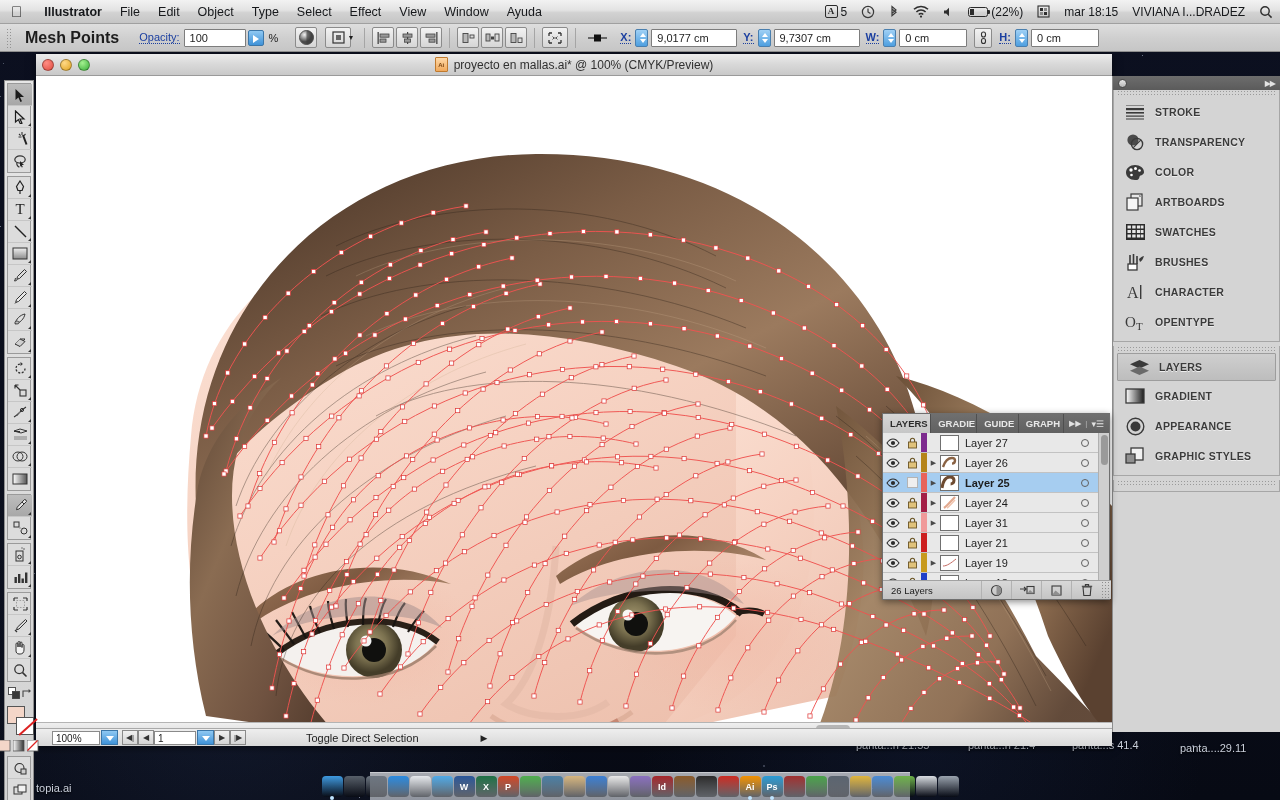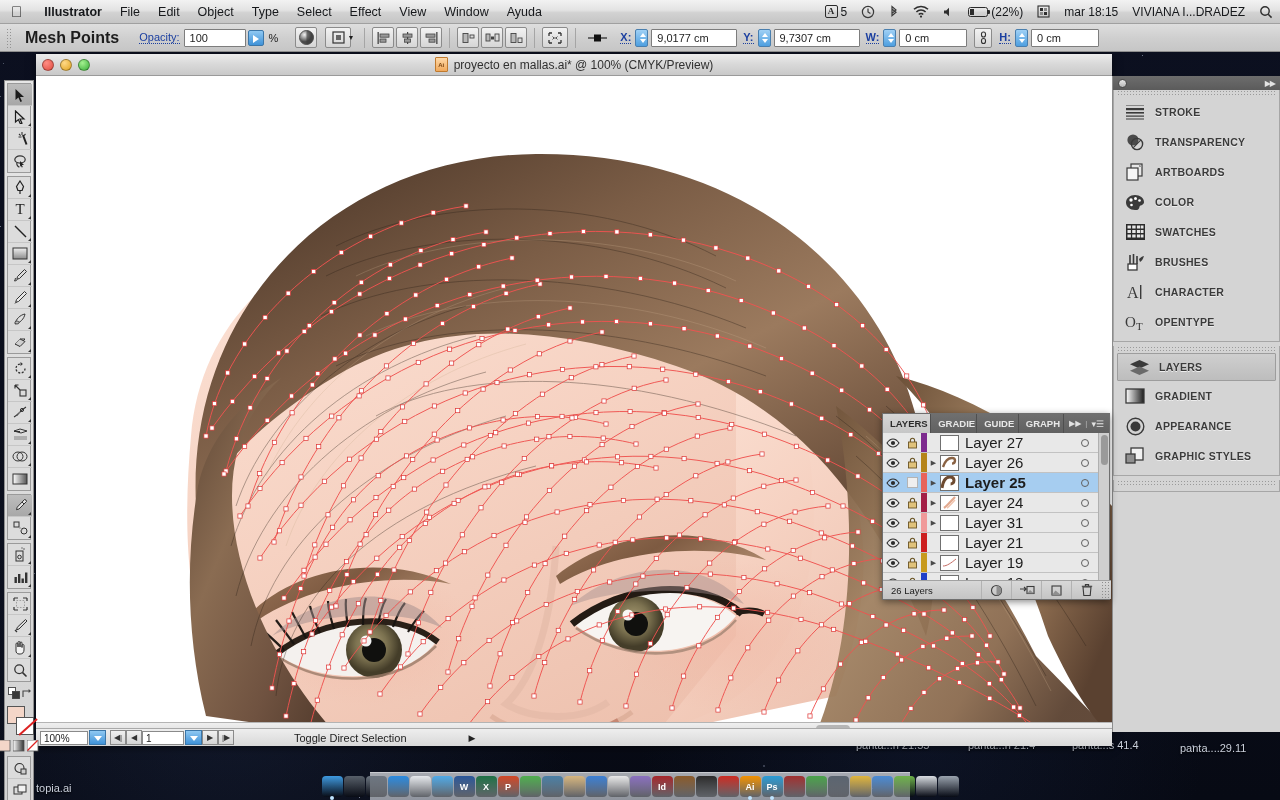--- a/index.html
+++ b/index.html
@@ -117,21 +117,21 @@
   #hscroll{
     position:absolute;left:0;bottom:0;width:1076px;height:12px;
     background:linear-gradient(180deg,#efefef,#dcdcdc);border-top:1px solid #b4b4b4;
   }
   #hscroll .thumb{position:absolute;left:780px;top:2px;width:34px;height:8px;background:#b5b5b5;border-radius:4px;}
   #statusbar{
     position:absolute;left:0;bottom:0;width:1076px;height:18px;
     background:linear-gradient(180deg,#eeeeee,#d8d8d8);border-top:1px solid #a9a9a9;
     display:flex;align-items:center;font-size:11px;color:#222;
   }
-  .zoombox{width:48px;height:14px;background:#fff;border:1px solid #8a8a8a;line-height:13px;padding-left:3px;font-size:10px;margin-left:4px;}
+  .zoombox{width:48px;height:14px;background:#fff;border:1px solid #8a8a8a;line-height:13px;padding-left:3px;font-size:10px;margin-left:16px;}
   .bluebtn{width:17px;height:15px;background:linear-gradient(180deg,#8fc8f2,#3f92d8);border:1px solid #3b76a8;position:relative;margin-left:1px;flex:none;}
   .bluebtn:after{content:"";position:absolute;left:4px;top:5px;border-left:4px solid transparent;border-right:4px solid transparent;border-top:5px solid #fff;}
   .navbtn{width:16px;height:15px;background:linear-gradient(180deg,#f0f0f0,#d4d4d4);border:1px solid #8a8a8a;display:flex;align-items:center;justify-content:center;font-size:8px;color:#333;flex:none;}
   .pagebox{width:42px;height:14px;background:#fff;border:1px solid #8a8a8a;line-height:13px;padding-left:3px;font-size:10px;}
   .statustext{margin-left:60px;font-size:11px;}
   .statusarrow{margin-left:62px;font-size:9px;}
 
   
   #toolbox{
     position:absolute;left:4px;top:80px;width:30px;
@@ -188,21 +188,21 @@
   .lptab-sp{flex:1 1 auto;}
   .lpmenu{display:flex;align-items:center;gap:4px;padding:0 5px;color:#e2e2e2;font-size:8px;}
   #lprows{position:absolute;left:0;top:19px;right:0;height:149px;overflow:hidden;background:#e8e8e8;}
   .lrow{height:20px;display:flex;align-items:center;border-bottom:1px solid #c2c2c2;background:#e8e8e8;font-size:10px;color:#1d1d1d;}
   .lrow.sel{background:#a6cdf0;}
   .cell-eye{width:20px;display:flex;align-items:center;justify-content:center;}
   .cell-lock{width:18px;display:flex;align-items:center;justify-content:center;}
   .cell-color{width:6px;height:19px;flex:none;}
   .cell-tri{width:13px;display:flex;align-items:center;justify-content:center;color:#4a4a4a;font-size:7px;}
   .cell-thumb{width:19px;height:16px;border:1px solid #707070;background:#fff;flex:none;margin-right:6px;overflow:hidden;position:relative;}
-  .cell-name{flex:1 1 auto;font-size:15px;}
+  .cell-name{flex:1 1 auto;font-size:11px;}
   .lrow.sel .cell-name{font-weight:bold;}
   .cell-target{width:20px;display:flex;align-items:center;justify-content:center;}
   .tdot{width:8px;height:8px;border-radius:50%;border:1.2px solid #606060;}
   .cell-sel{width:14px;display:flex;align-items:center;justify-content:center;}
   .selsq{width:7px;height:7px;background:#e8453c;}
   #lpscroll{position:absolute;right:0;top:19px;width:11px;height:149px;background:#cfcfcf;border-left:1px solid #b0b0b0;}
   #lpscroll .thumb{position:absolute;left:2px;top:2px;width:7px;height:30px;background:#9a9a9a;border-radius:4px;}
   #lpfoot{
     position:absolute;left:0;bottom:0;width:228px;height:19px;
     background:linear-gradient(180deg,#d8d8d8,#c4c4c4);border-top:1px solid #a2a2a2;
@@ -1608,39 +1608,39 @@
             <svg width="20" height="18" viewBox="0 0 20 18">
               <circle cx="8" cy="7" r="5.6" fill="#4a4a4a"></circle>
               <circle cx="12" cy="11" r="5.6" fill="none" stroke="#3a3a3a" stroke-width="1.4"></circle>
               <path d="M8.3 14.6L15.7 7.2" stroke="#3a3a3a" stroke-width="1.2"></path>
             </svg>
           </span>
           <span class="plabel">TRANSPARENCY</span>
         </div>
         <div class="prow">
           <span class="picon">
-            <svg width="20" height="18" viewBox="0 0 20 18">
-              <rect x="6" y="1" width="11" height="12" fill="#e8e8e8" stroke="#3a3a3a" stroke-width="1.2"></rect>
-              <path d="M14 1l3 3h-3z" fill="#9a9a9a"></path>
-              <rect x="2" y="5" width="11" height="12" fill="#f6f6f6" stroke="#3a3a3a" stroke-width="1.2"></rect>
-            </svg>
-          </span>
-          <span class="plabel">ARTBOARDS</span>
-        </div>
-        <div class="prow">
-          <span class="picon">
             <svg width="20" height="17" viewBox="0 0 20 17">
               <path d="M10 1c5 0 9 3.2 9 7 0 2.6-2.4 3-3.6 3.6-1.4.7-.6 2.2-1.8 3.3C12.6 16 11.4 16 10 16 5 16 1 12.8 1 8.5S5 1 10 1z" fill="#3a3a3a"></path>
               <circle cx="6" cy="6" r="1.7" fill="#fff"></circle>
               <circle cx="10.5" cy="4.5" r="1.5" fill="#fff"></circle>
               <circle cx="14.5" cy="6.5" r="1.3" fill="#fff"></circle>
               <circle cx="6.5" cy="11" r="1.3" fill="#fff"></circle>
             </svg>
           </span>
           <span class="plabel">COLOR</span>
+        </div>
+        <div class="prow">
+          <span class="picon">
+            <svg width="20" height="18" viewBox="0 0 20 18">
+              <rect x="6" y="1" width="11" height="12" fill="#e8e8e8" stroke="#3a3a3a" stroke-width="1.2"></rect>
+              <path d="M14 1l3 3h-3z" fill="#9a9a9a"></path>
+              <rect x="2" y="5" width="11" height="12" fill="#f6f6f6" stroke="#3a3a3a" stroke-width="1.2"></rect>
+            </svg>
+          </span>
+          <span class="plabel">ARTBOARDS</span>
         </div>
         <div class="prow">
           <span class="picon">
             <svg width="19" height="16" viewBox="0 0 19 16">
               <rect x="0" y="0" width="19" height="16" fill="#2b2b2b"></rect>
               <g fill="#e6e6e6">
                 <rect x="1.5" y="1.5" width="3.4" height="3"></rect>
                 <rect x="6.2" y="1.5" width="3.4" height="3"></rect>
                 <rect x="10.9" y="1.5" width="3.4" height="3"></rect>
                 <rect x="15" y="1.5" width="2.5" height="3"></rect>

